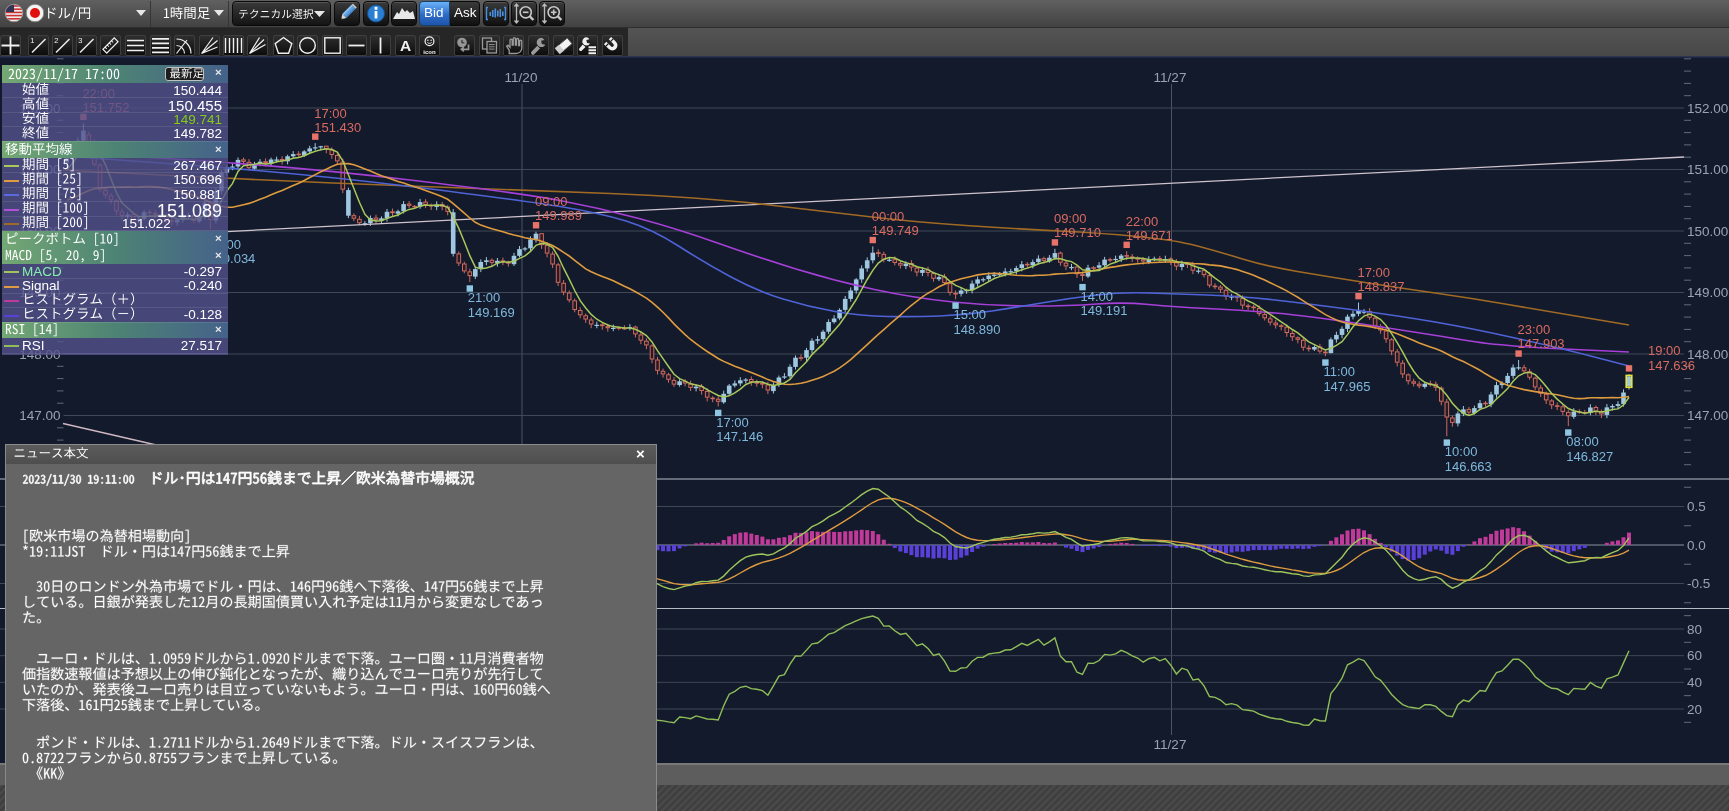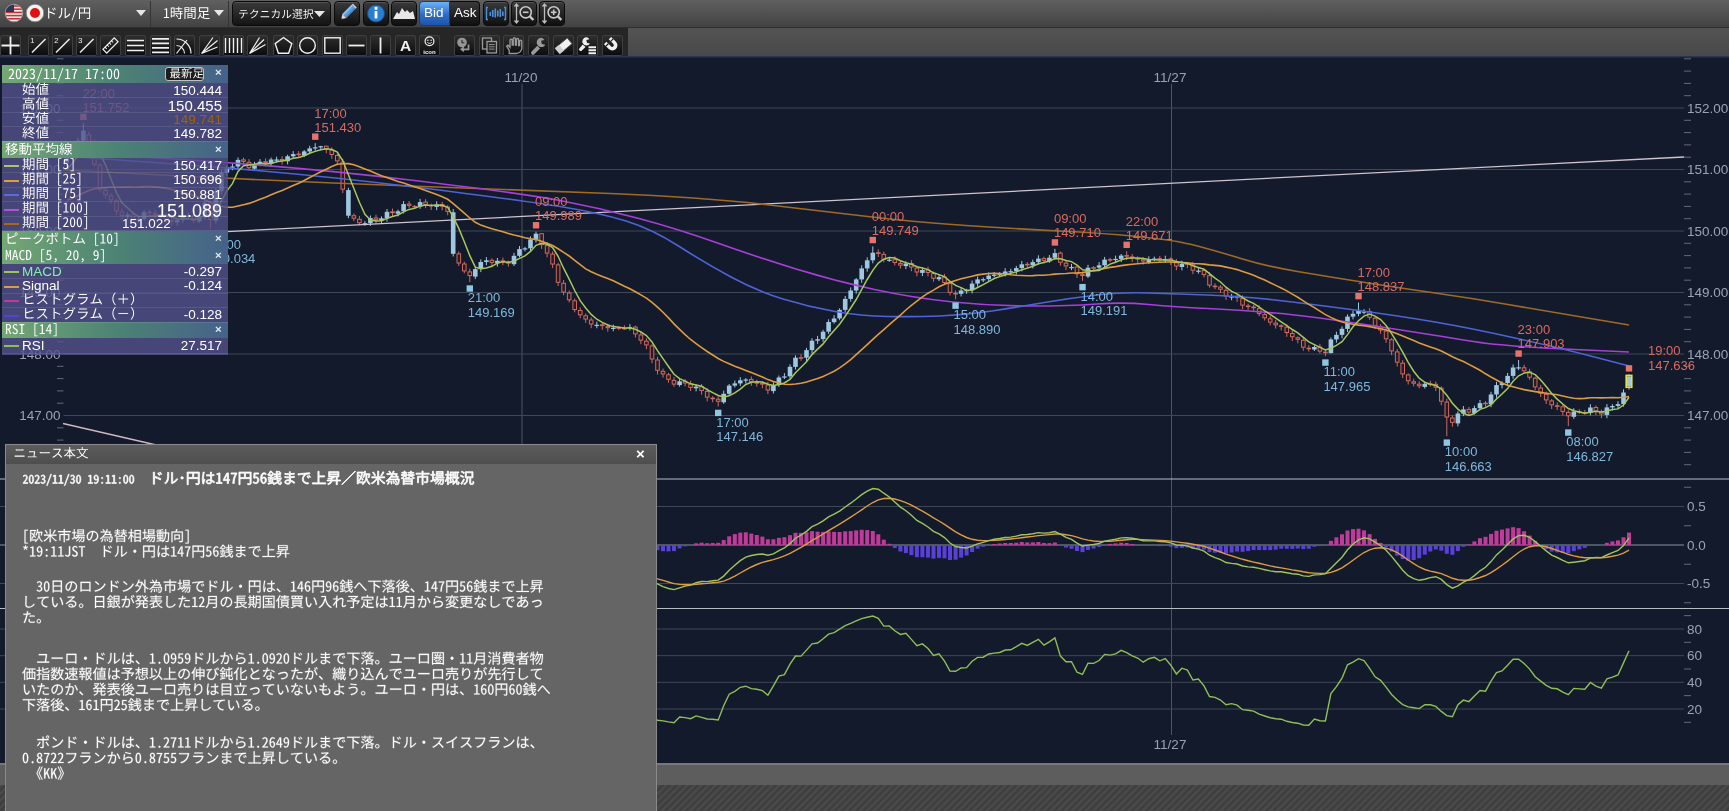--- a/index.html
+++ b/index.html
@@ -1264,38 +1264,38 @@
       <div class="abs" style="left:0;top:165.5px;width:226px;height:1px;background:rgba(255,255,255,0.10)"></div>
       <div class="abs" style="left:0;top:213.5px;width:226px;height:1px;background:rgba(255,255,255,0.10)"></div>
       <div class="abs" style="left:0;top:228px;width:226px;height:1px;background:rgba(255,255,255,0.10)"></div>
       <div class="abs" style="left:0;top:242.5px;width:226px;height:1px;background:rgba(255,255,255,0.10)"></div>
       <div class="abs" style="left:0;top:257px;width:226px;height:1px;background:rgba(255,255,255,0.10)"></div>
       <div class="abs" style="left:0;top:288px;width:226px;height:1px;background:rgba(255,255,255,0.10)"></div>
     </div>
     <div class="abs" style="left:165px;top:66.5px;width:39px;height:14px;background:#1d1d1d;border:1px solid #c0c0c0;border-radius:3px"></div>
     <div class="abs" style="left:122px;top:82.5px;width:100px;text-align:right;color:#fff;font-size:13.5px">150.444</div>
     <div class="abs" style="left:122px;top:97px;width:100px;text-align:right;color:#fff;font-size:15px">150.455</div>
-    <div class="abs" style="left:122px;top:111.5px;width:100px;text-align:right;color:#a16207;font-size:13.5px">149.741</div>
+    <div class="abs" style="left:122px;top:111.5px;width:100px;text-align:right;color:#84cc16;font-size:13.5px">149.741</div>
     <div class="abs" style="left:122px;top:126px;width:100px;text-align:right;color:#fff;font-size:13.5px">149.782</div>
     <div class="abs" style="left:4px;top:165px;width:15px;height:2px;background:#a8c85a"></div>
-    <div class="abs" style="left:122px;top:157.5px;width:100px;text-align:right;color:#fff;font-size:13.5px">150.417</div>
+    <div class="abs" style="left:122px;top:157.5px;width:100px;text-align:right;color:#fff;font-size:13.5px">267.467</div>
     <div class="abs" style="left:4px;top:179.5px;width:15px;height:2px;background:#de9b3f"></div>
     <div class="abs" style="left:122px;top:172px;width:100px;text-align:right;color:#fff;font-size:13.5px">150.696</div>
     <div class="abs" style="left:4px;top:194px;width:15px;height:2px;background:#5a6ae0"></div>
     <div class="abs" style="left:122px;top:186.5px;width:100px;text-align:right;color:#fff;font-size:13.5px">150.881</div>
     <div class="abs" style="left:4px;top:208.5px;width:15px;height:2px;background:#b050d8"></div>
     <div class="abs" style="left:122px;top:201px;width:100px;text-align:right;color:#fff;font-size:18px">151.089</div>
     <div class="abs" style="left:4px;top:223px;width:15px;height:2px;background:#a06a25"></div>
     <div class="abs" style="left:122px;top:215.5px;width:100px;text-align:left;color:#fff;font-size:13.5px">151.022</div>
     <div class="abs" style="left:4px;top:271px;width:15px;height:2px;background:#9ec45c"></div>
     <div class="abs" style="left:22px;top:263.5px;color:#86efac;font-size:13.5px">MACD</div>
     <div class="abs" style="left:122px;top:263.5px;width:100px;text-align:right;color:#fff;font-size:13.5px">-0.297</div>
     <div class="abs" style="left:4px;top:285.5px;width:15px;height:2px;background:#de9b3f"></div>
     <div class="abs" style="left:22px;top:278px;color:#fff;font-size:13.5px">Signal</div>
-    <div class="abs" style="left:122px;top:278px;width:100px;text-align:right;color:#fff;font-size:13.5px">-0.124</div>
+    <div class="abs" style="left:122px;top:278px;width:100px;text-align:right;color:#fff;font-size:13.5px">-0.240</div>
     <div class="abs" style="left:4px;top:300px;width:15px;height:2px;background:#c03a9a"></div>
     <div class="abs" style="left:4px;top:314.5px;width:15px;height:2px;background:#5940d8"></div>
     <div class="abs" style="left:122px;top:307px;width:100px;text-align:right;color:#fff;font-size:13.5px">-0.128</div>
     <div class="abs" style="left:4px;top:345px;width:15px;height:2px;background:#8fbe58"></div>
     <div class="abs" style="left:22px;top:337.5px;color:#fff;font-size:13.5px">RSI</div>
     <div class="abs" style="left:122px;top:337.5px;width:100px;text-align:right;color:#fff;font-size:13.5px">27.517</div>
     <div class="abs" style="left:215px;top:66px;color:#e8e8e8;font-size:11.5px;font-weight:bold">×</div>
     <div class="abs" style="left:215px;top:142.5px;color:#e8e8e8;font-size:11.5px;font-weight:bold">×</div>
     <div class="abs" style="left:215px;top:232px;color:#e8e8e8;font-size:11.5px;font-weight:bold">×</div>
     <div class="abs" style="left:215px;top:248.5px;color:#e8e8e8;font-size:11.5px;font-weight:bold">×</div>

